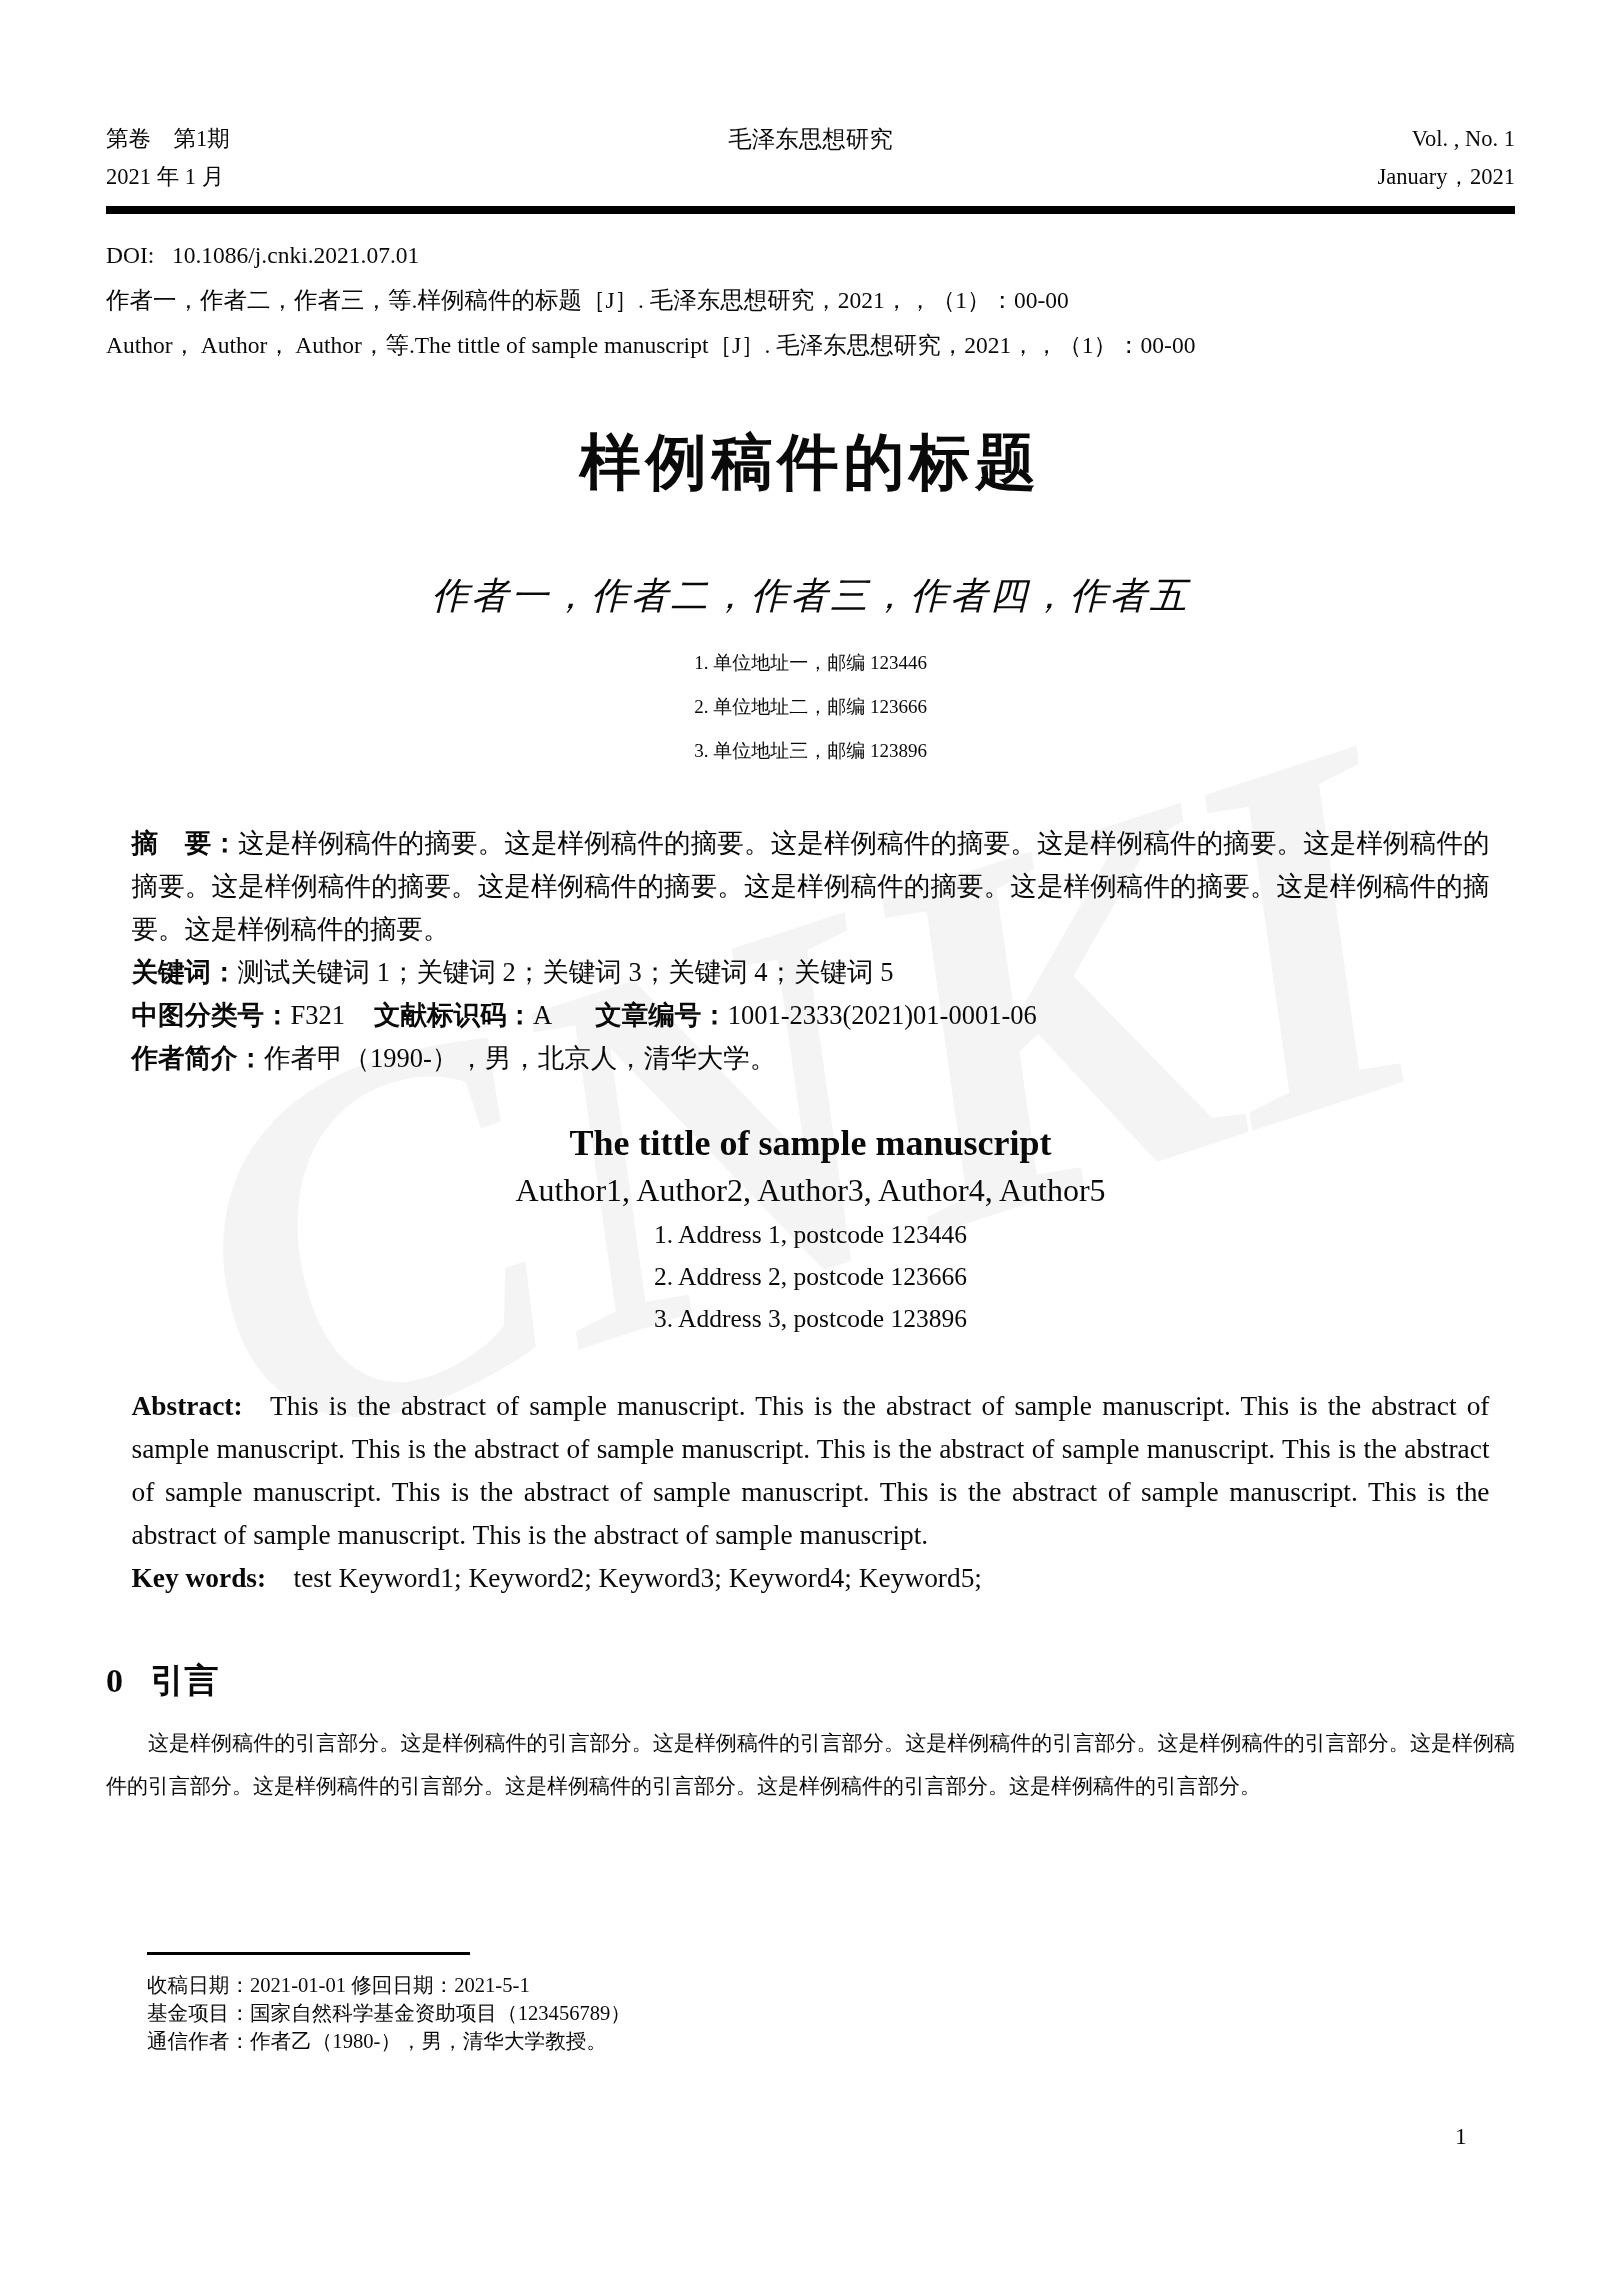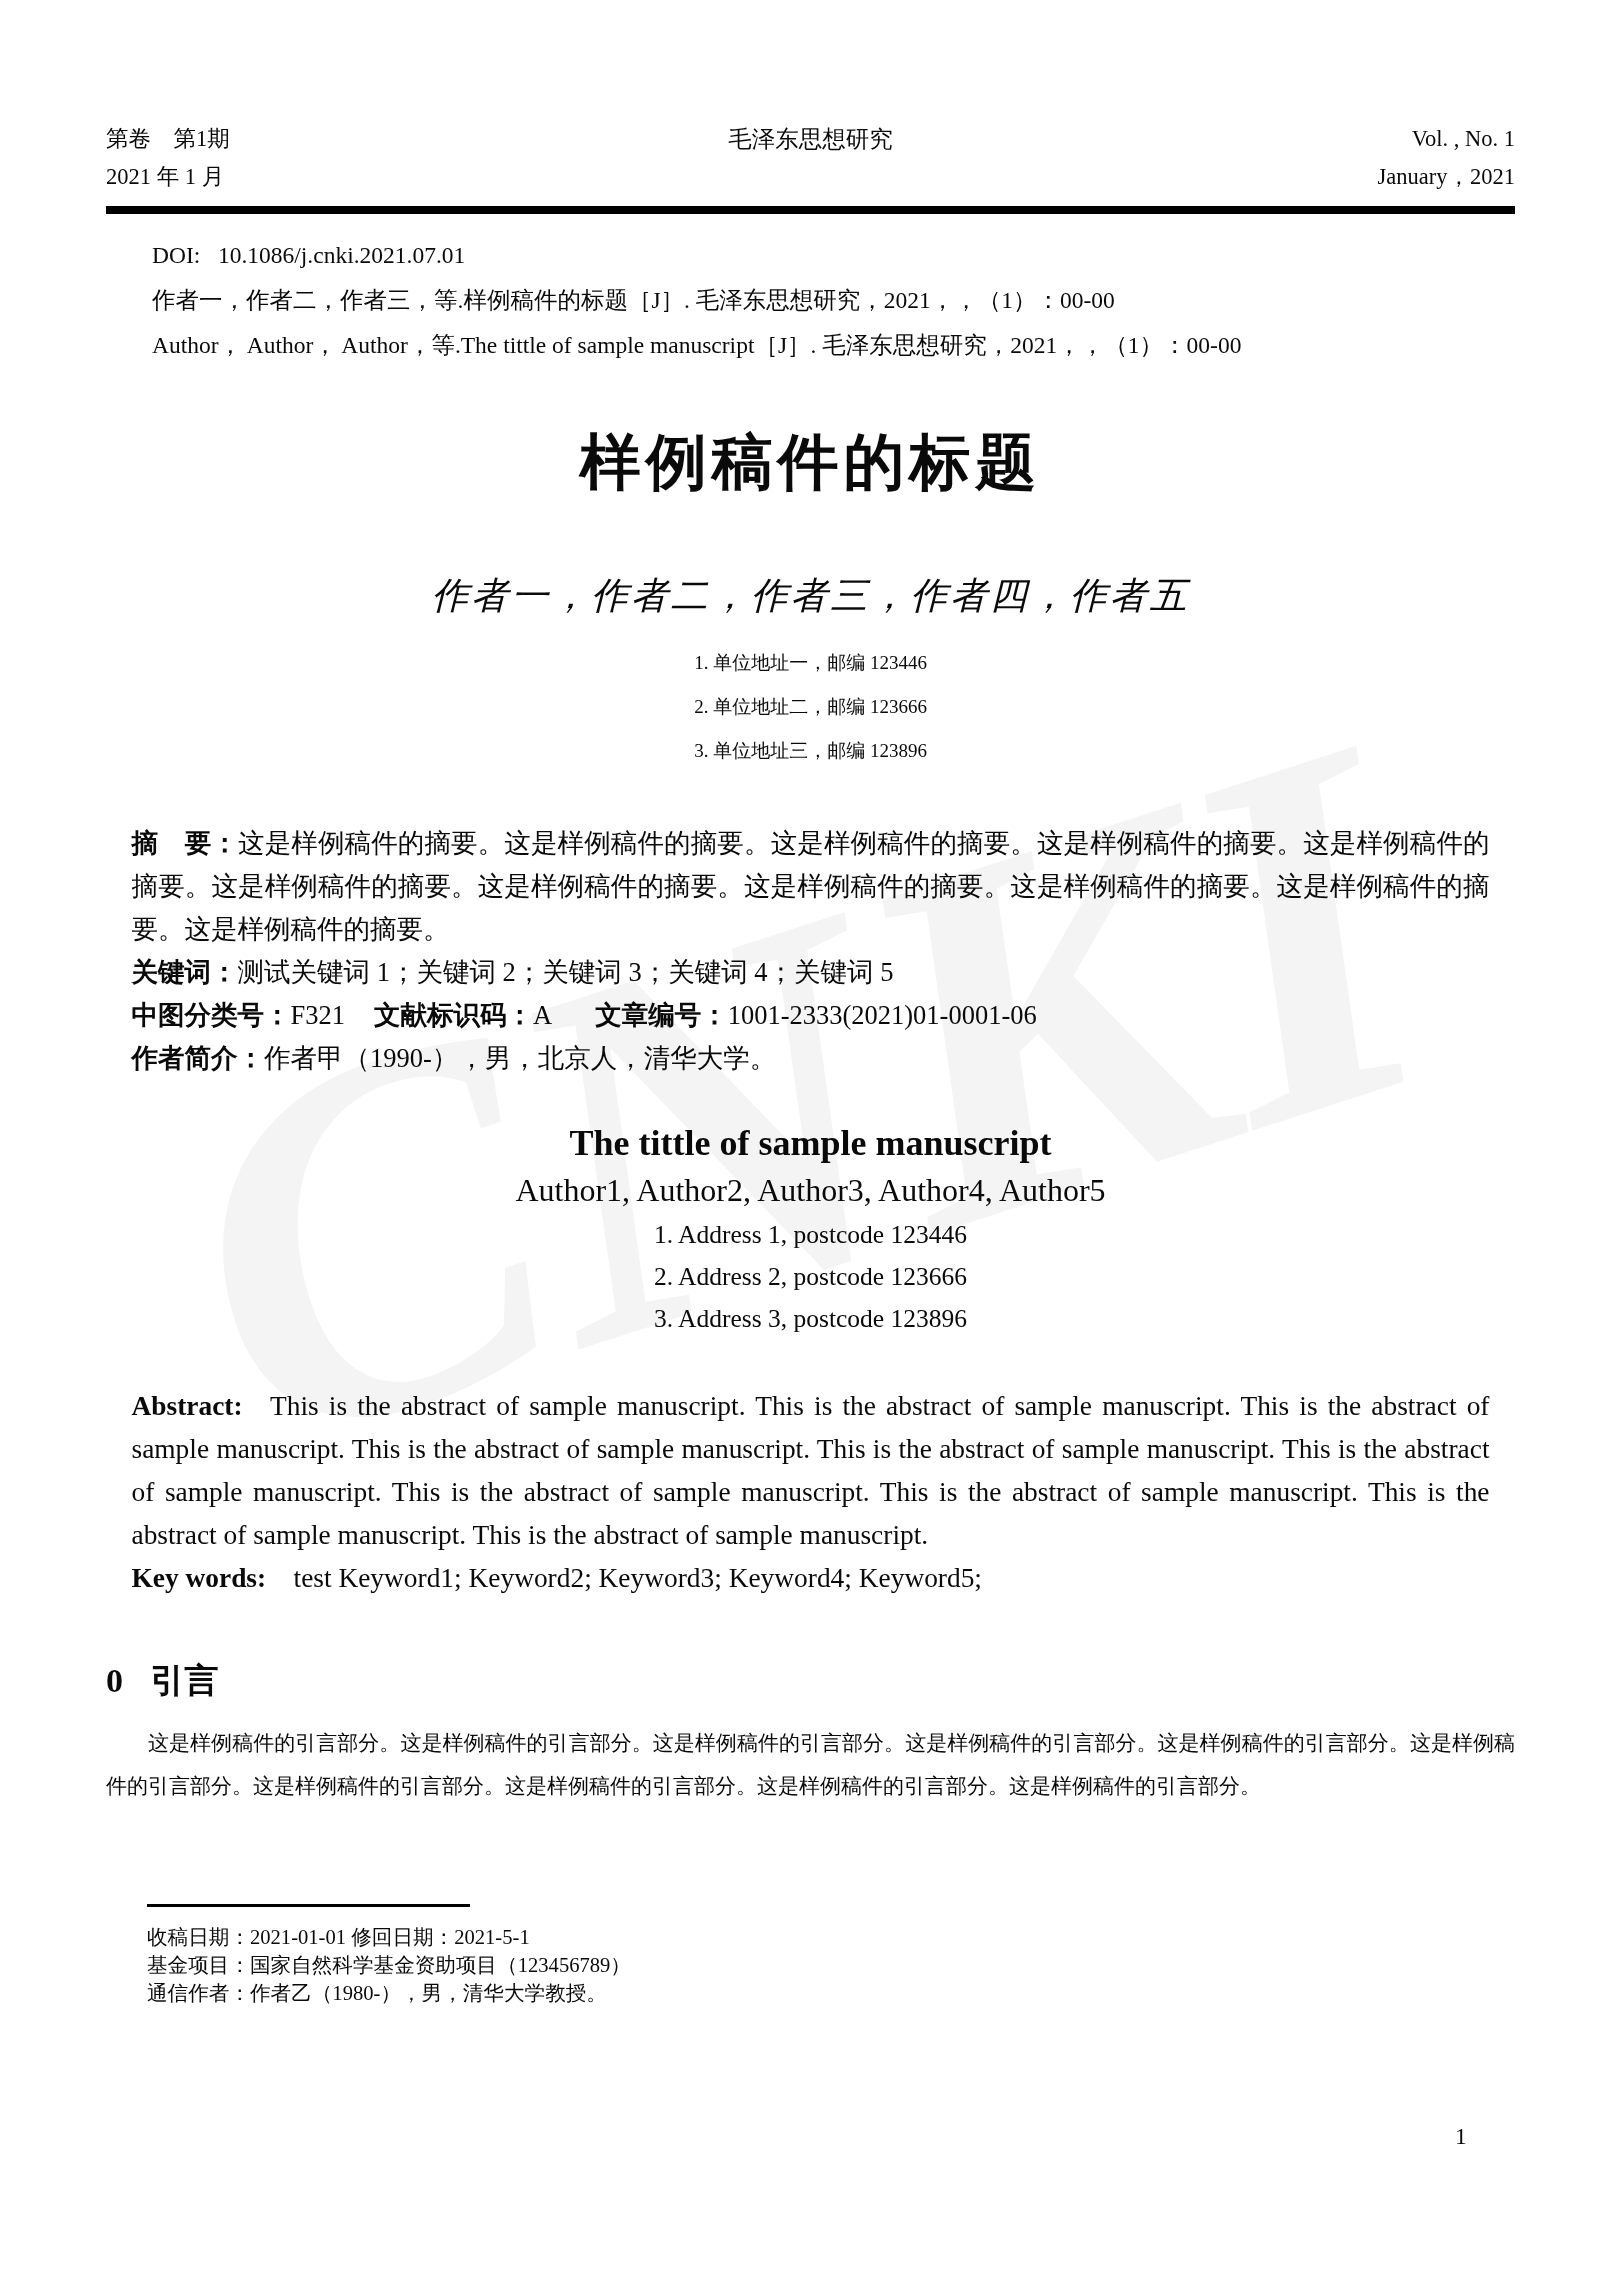--- a/index.html
+++ b/index.html
@@ -46,21 +46,21 @@
 
   .double-rule {
     margin-top: 9.8px;
     height: 5.9px;
     border-top: 4.9px solid #000;
     border-bottom: 4.9px solid #000;
   }
 
   
   .meta { margin-top: 25.5px; font-size: 23.5px; line-height: 32px; }
-  .meta p { margin-bottom: 12.7px; margin-left: 46px; }
+  .meta p { margin-bottom: 12.7px; }
   .doi-label { margin-right: 17.6px; }
 
   
   .title-cn {
     margin-top: 49px;
     text-align: center;
     font-size: 61px;
     font-weight: bold;
     letter-spacing: 4.9px;
     line-height: 106px;
@@ -129,21 +129,21 @@
     font-size: 21px;
     line-height: 43px;
     text-align: justify;
     text-indent: 2em;
   }
 
   
   .footnotes {
     position: absolute;
     left: 147px;
-    top: 1904px;
+    top: 1952px;
     width: 1078px;
     z-index: 2;
     font-size: 20.6px;
     line-height: 28px;
   }
   .fn-rule { width: 323px; border-top: 3.9px solid #000; margin-bottom: 15.7px; }
 
   .page-number {
     position: absolute;
     left: 1455px;

